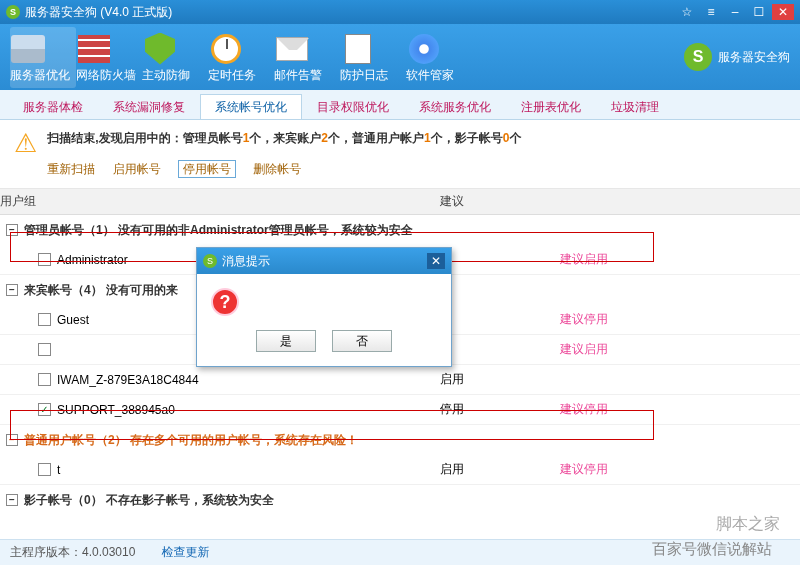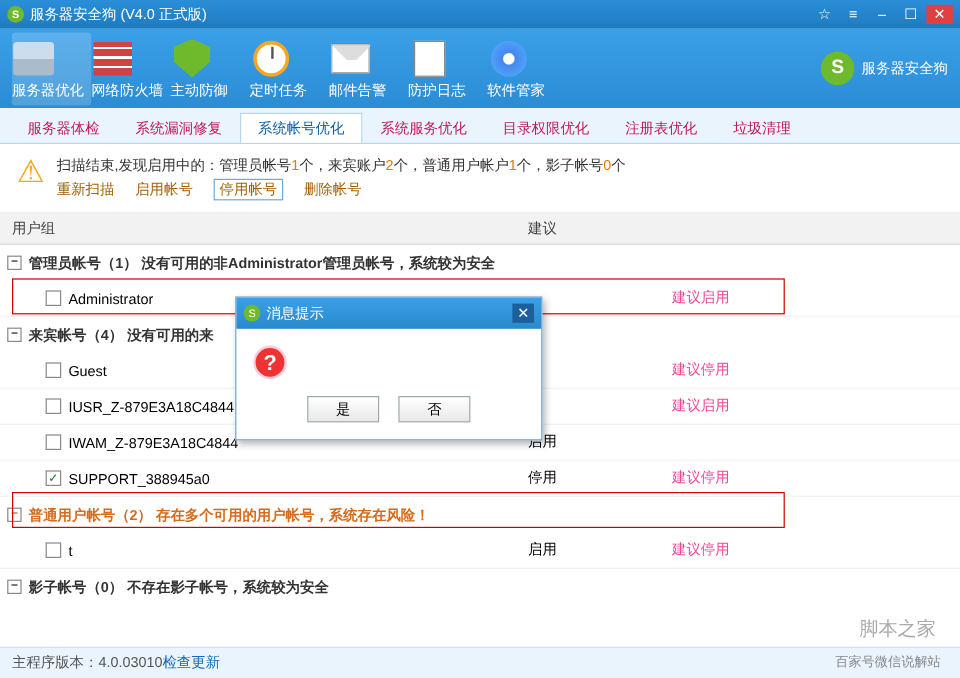--- a/index.html
+++ b/index.html
@@ -14,43 +14,43 @@
 .tool{display:flex;flex-direction:column;align-items:flex-start;color:#fff;width:66px;cursor:pointer;padding:4px 0}
 .tool.active{background:rgba(255,255,255,0.18);border-radius:3px}
 .tool .ico{width:36px;height:36px;display:flex;align-items:center;justify-content:center;font-size:22px}
 .brand{margin-left:auto;display:flex;align-items:center;color:#fff;font-size:18px;gap:6px}
 .brand .shield2{width:28px;height:28px;background:#6fba2c;border-radius:50%;display:flex;align-items:center;justify-content:center;color:#fff;font-weight:bold;font-size:16px}
 .tabbar{height:30px;background:#eaf4fc;border-bottom:1px solid #b9d6ea;display:flex;padding:0 8px}
 .tab{padding:0 14px;display:flex;align-items:center;color:#be185d;cursor:pointer;border:1px solid transparent;border-bottom:none;margin-top:4px}
 .tab.active{background:#fff;border-color:#b9d6ea;color:#0a5fa5}
 .summary{padding:10px 14px;display:flex;align-items:flex-start;gap:10px;border-bottom:1px solid #e7e7e7}
 .warn-ico{color:#f5a623;font-size:26px;line-height:1}
-.summary .line1{font-size:13px;font-weight:normal;color:#333;margin-bottom:3px}
+.summary .line1{font-size:13px;font-weight:bold;color:#333;margin-bottom:14px}
 .summary .line1 .num{color:#e97800}
 .actions a{color:#a16207;margin-right:14px;text-decoration:none}
 .actions a.box{border:1px solid #6aa9d8;padding:1px 4px}
 .gridhead{display:flex;background:#f2f2f2;border-bottom:1px solid #ddd;height:26px;align-items:center;color:#444}
-.col1{flex:0 0 440px;padding-left:10px}
+.col1{flex:0 0 440px;}
 .col2{flex:0 0 120px}
 .col3{flex:1}
 .list{overflow:auto}
 .grouprow{display:flex;align-items:center;height:30px;padding-left:6px;font-weight:bold;color:#333}
 .grouprow .tog{width:12px;height:12px;border:1px solid #888;display:flex;align-items:center;justify-content:center;margin-right:6px;font-size:10px;line-height:1;background:#fff}
 .grouprow.warn{color:#d76b1c}
 .row{display:flex;align-items:center;height:30px;border-bottom:1px solid #f0f0f0}
 .row .c1{flex:0 0 440px;padding-left:38px;display:flex;align-items:center;gap:6px}
 .row .c2{flex:0 0 120px}
 .row .c3{flex:1;color:#ec4899}
 .cb{width:13px;height:13px;border:1px solid #888;background:#fff;display:flex;align-items:center;justify-content:center;font-size:10px;color:#0a7a2a}
 .redbox1{position:absolute;border:1px solid #c00;left:10px;top:232px;width:644px;height:30px;pointer-events:none}
 .redbox2{position:absolute;border:1px solid #c00;left:10px;top:410px;width:644px;height:30px;pointer-events:none}
-.statusbar{position:absolute;bottom:0;left:0;right:0;height:26px;background:#eaf4fc;border-top:1px solid #cde1f0;display:flex;align-items:center;padding:0 10px;color:#555;gap:0}
+.statusbar{position:absolute;bottom:0;left:0;right:0;height:26px;background:#eaf4fc;border-top:1px solid #cde1f0;display:flex;align-items:center;padding:0 10px;color:#555;gap:26px}
 .statusbar a{color:#1568b4;text-decoration:none}
 .wm{position:absolute;right:20px;bottom:30px;color:#aaa;font-size:16px}
-.wm2{position:absolute;right:16px;bottom:6px;color:#888;font-size:11px}
+.wm2{position:absolute;right:28px;bottom:6px;color:#888;font-size:15px}
 .dialog{position:absolute;left:196px;top:247px;width:256px;background:#fff;border:1px solid #6fa3cc;box-shadow:2px 3px 6px rgba(0,0,0,0.3)}
 .dlg-title{height:26px;background:linear-gradient(#3aa0e8,#2a89cc);color:#fff;display:flex;align-items:center;padding:0 6px;gap:5px}
 .dlg-title .close{margin-left:auto;width:18px;height:16px;background:#1c5f9a;display:flex;align-items:center;justify-content:center;cursor:pointer}
 .dlg-body{display:flex;padding:14px 14px 10px;gap:10px;align-items:flex-start}
 .qmark{width:28px;height:28px;border-radius:50%;background:#e33;color:#fff;display:flex;align-items:center;justify-content:center;font-size:18px;font-weight:bold;border:2px solid #fcd}
 .dlg-body .msg{color:#333;line-height:1.5}
 .dlg-btns{display:flex;justify-content:center;gap:16px;padding:4px 0 14px}
 .dlg-btns button{width:60px;height:22px;border:1px solid #9aa;background:linear-gradient(#fff,#e8e8e8);cursor:pointer}
 .ico-srv{background:linear-gradient(#cde 50%,#abc 50%);width:34px;height:28px;border-radius:3px}
 .ico-fw{width:32px;height:28px;background:#e38;background:repeating-linear-gradient(0deg,#c44,#c44 6px,#fff 6px,#fff 8px)}
@@ -123,22 +123,22 @@
     <div class="brand">
       <div class="shield2">S</div>
       <span>服务器安全狗</span>
     </div>
   </div>
 
 <div class="tabbar" id="tabbar">
     <div class="tab">服务器体检</div>
     <div class="tab">系统漏洞修复</div>
     <div class="tab active">系统帐号优化</div>
+    <div class="tab">目录权限优化</div>
     <div class="tab">系统服务优化</div>
-    <div class="tab">目录权限优化</div>
     <div class="tab">注册表优化</div>
     <div class="tab">垃圾清理</div>
   </div>
 
 <div class="summary">
   <span class="warn-ico">⚠</span>
   <div>
     <div class="line1">
       <span>扫描结束,发现启用中的：管理员帐号</span><span class="num">1</span><span>个，来宾账户</span><span class="num">2</span><span>个，普通用户帐户</span><span class="num">1</span><span>个，影子帐号</span><span class="num">0</span><span>个</span>
     </div>
@@ -177,21 +177,20 @@
       <div class="c1">
         <span class="cb"></span>
         <span>Guest</span>
       </div>
       <div class="c2"></div>
       <div class="c3">建议停用</div>
     </div>
     <div class="row">
       <div class="c1">
         <span class="cb"></span>
-        <span>IUSR_Z-879E3A18C4844</span>
       </div>
       <div class="c2"></div>
       <div class="c3">建议启用</div>
     </div>
     <div class="row">
       <div class="c1">
         <span class="cb"></span>
         <span>IWAM_Z-879E3A18C4844</span>
       </div>
       <div class="c2">启用</div>

